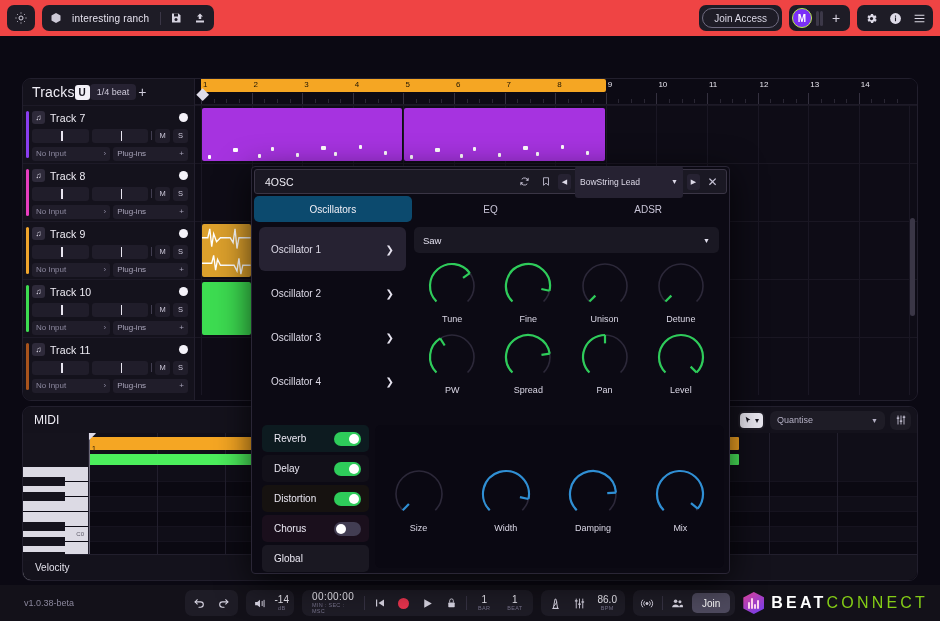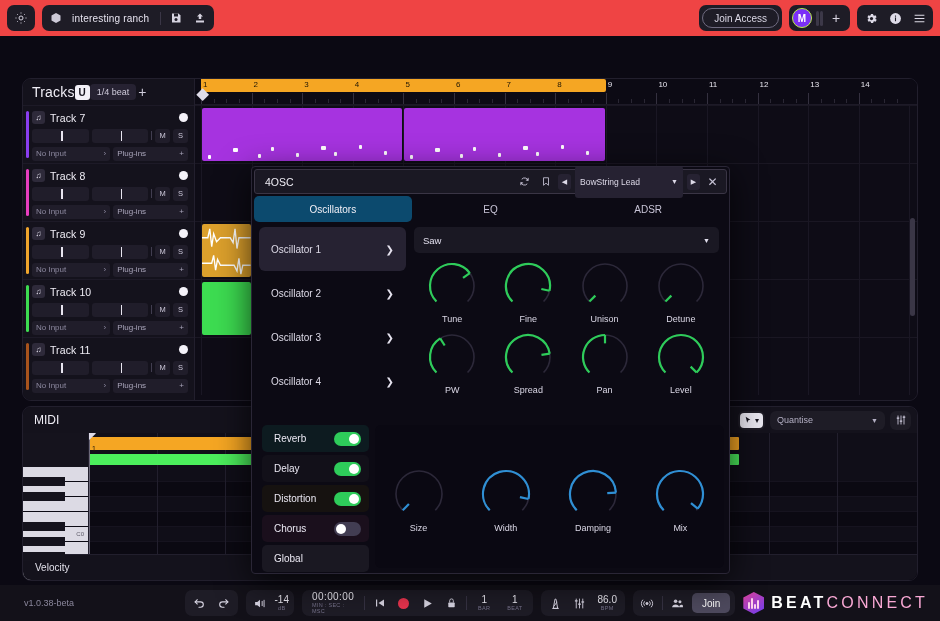--- a/index.html
+++ b/index.html
@@ -283,21 +283,21 @@
   }
   .logo-wrap { display:flex; align-items:center; gap:7px; margin-left:auto; padding-right:4px;}
   .logo-hex {
     width:21px; height:22px; background:linear-gradient(145deg,#e0439b,#6a3cf0);
     clip-path:polygon(50% 0,100% 25%,100% 75%,50% 100%,0 75%,0 25%);
     display:flex; align-items:flex-end; justify-content:center; gap:1px; padding-bottom:5px;
   }
   .logo-bar { width:2px; background:#ffd2ec; border-radius:1px;}
   .logo-text { font-size:16px; letter-spacing:3.2px; color:#fff; display:flex;}
   .logo-text .b { font-weight:bold;}
-  .logo-text .c { font-weight:normal; color:#f9a8d4;}
+  .logo-text .c { font-weight:normal; color:#84cc16;}
 </style>
 </head>
 <body>
 
 <div class="app">
 
   <div class="topbar">
     <div class="tb-grp">
       <div class="tb-btn">
         <svg width="12" height="12" viewBox="0 0 24 24" fill="none" stroke="#d6d3e0" stroke-width="2">

